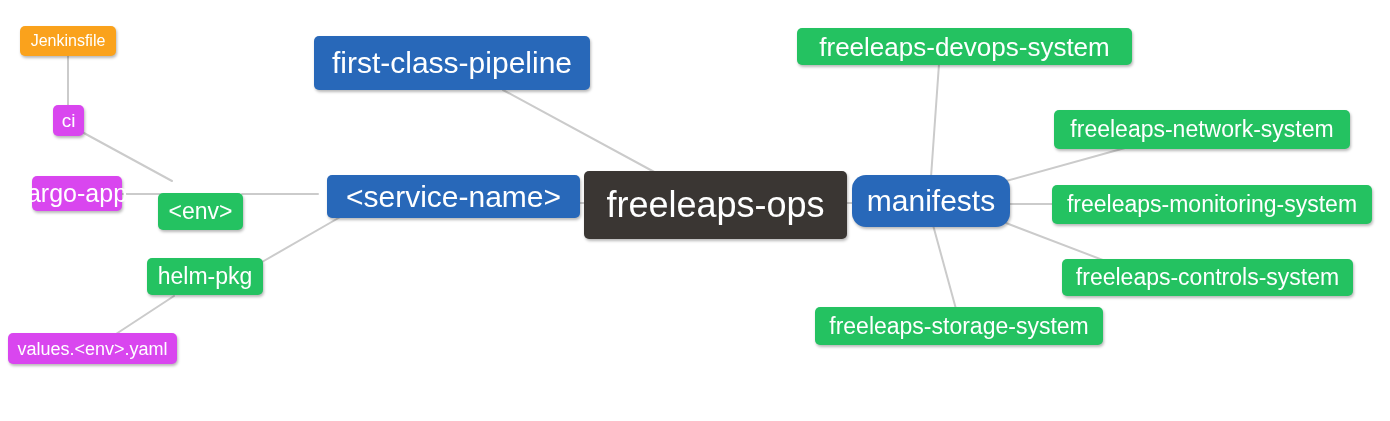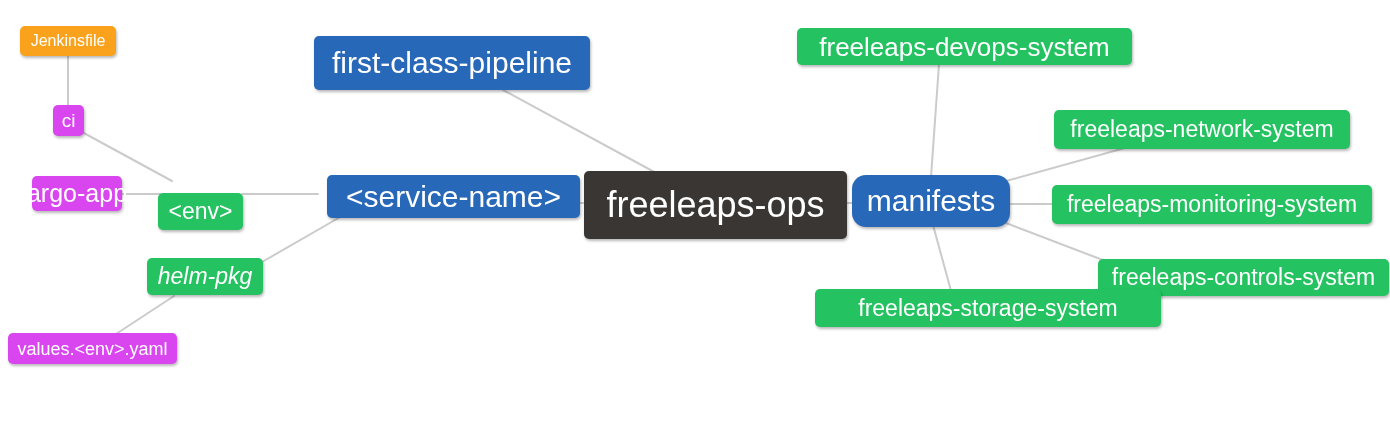--- a/index.html
+++ b/index.html
@@ -26,31 +26,31 @@
   .c-blue{background:#2868B9;}
   .c-green{background:#24C261;}
   .c-red{background:#d946ef;}
   .c-orange{background:#FAA21C;}
   .c-dark{background:#3A3633;}
 
   .n-jenkinsfile{left:20px;top:26px;width:96px;height:30px;font-size:16px;}
   .n-ci{left:53px;top:105px;width:31px;height:31px;font-size:19px;}
   .n-argo{left:32px;top:176px;width:90px;height:35px;font-size:25px;}
   .n-env{left:158px;top:176px;width:85px;height:37px;font-size:23px;margin-top:17px;}
-  .n-helm{left:147px;top:258px;width:116px;height:37px;font-size:23px;font-style:italic;}
+  .n-helm{left:147px;top:258px;width:116px;height:37px;font-size:23px;}
   .n-values{left:8px;top:333px;width:169px;height:31px;font-size:18px;}
   .n-pipeline{left:314px;top:36px;width:276px;height:54px;font-size:30px;}
   .n-service{left:315px;top:175px;width:253px;height:43px;font-size:30px;margin-left:12px;}
   .n-root{left:584px;top:171px;width:263px;height:68px;font-size:36px;}
   .n-manifests{left:852px;top:175px;width:158px;height:52px;font-size:30px;border-radius:14px;}
   .n-devops{left:797px;top:28px;width:335px;height:37px;font-size:26px;}
   .n-network{left:1054px;top:110px;width:296px;height:39px;font-size:23px;}
   .n-monitoring{left:1052px;top:185px;width:320px;height:39px;font-size:23px;}
-  .n-controls{left:1062px;top:259px;width:291px;height:37px;font-size:23px;margin-left:36px;}
-  .n-storage{left:815px;top:289px;width:346px;height:38px;font-size:23px;}
+  .n-controls{left:1062px;top:259px;width:291px;height:37px;font-size:23px;}
+  .n-storage{left:815px;top:307px;width:288px;height:38px;font-size:23px;}
 </style>
 </head>
 <body>
 
 <div class="stage">
 
   <svg class="edges" viewBox="0 0 1390 421" xmlns="http://www.w3.org/2000/svg">
     <line x1="68" y1="56" x2="68" y2="106"></line>
     <line x1="82" y1="132" x2="172" y2="181"></line>
     <line x1="121" y1="194" x2="160" y2="194"></line>

